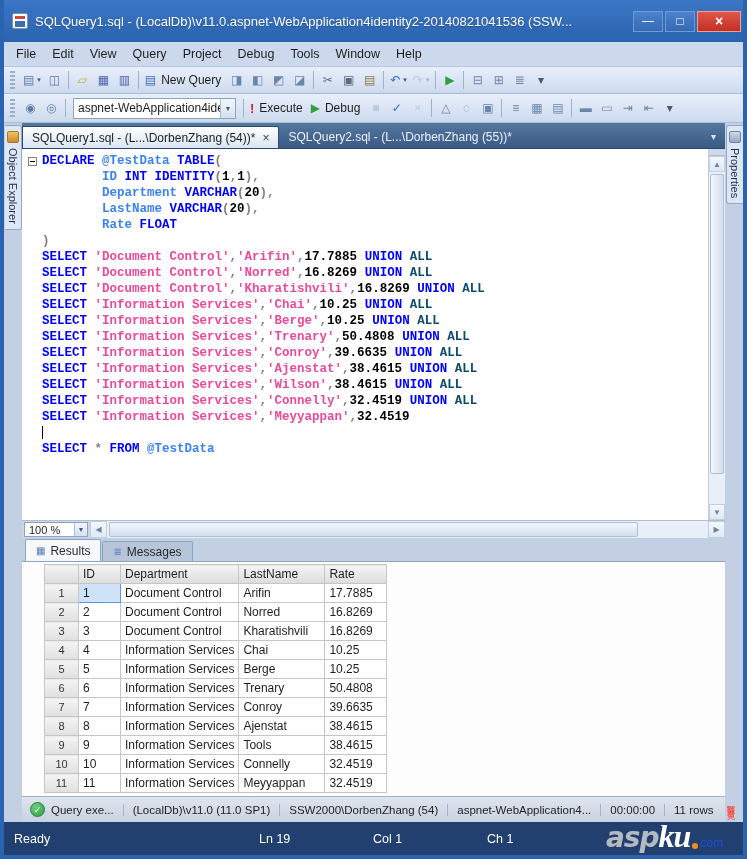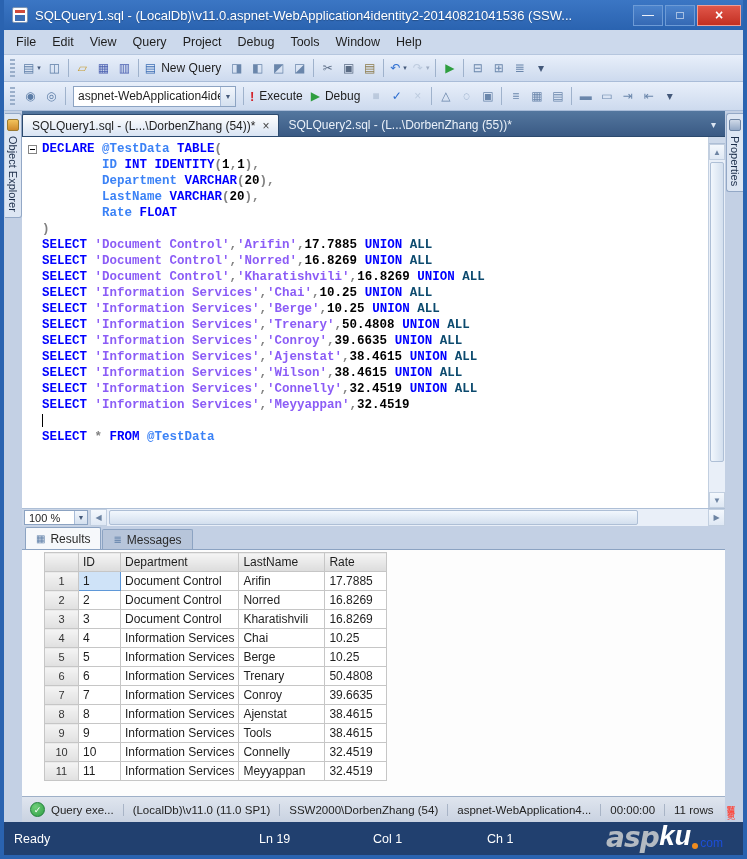--- a/index.html
+++ b/index.html
@@ -2,21 +2,21 @@
 <html><head>
 <meta charset="utf-8">
 <style>
   * { margin:0; padding:0; box-sizing:border-box; }
   body { width:747px; height:859px; overflow:hidden; background:#e9e9e9;
          font-family:"Liberation Sans", sans-serif; font-size:12px; color:#1e1e1e; }
   .window { width:747px; height:859px; display:flex; flex-direction:column; position:relative;
             border:4px solid #2a63b0; border-top:none; background:#c9d6ea; }
 
   
-  .titlebar { height:30px; flex:0 0 auto; background:linear-gradient(#3b76c4,#2a63b0);
+  .titlebar { height:42px; flex:0 0 auto; background:linear-gradient(#3b76c4,#2a63b0);
               display:flex; align-items:center; padding:0 2px 0 8px; color:#fff; }
   .app-icon { width:16px; height:16px; margin-right:7px; background:#fdfdfd; border:1px solid #7d96b5; border-radius:2px; position:relative; flex:0 0 auto;}
   .app-icon:before { content:""; position:absolute; left:2px; top:2px; width:10px; height:3px; background:#d04b3c; }
   .app-icon:after  { content:""; position:absolute; left:2px; top:7px; width:10px; height:6px; background:#3c6eb4; }
   .title-text { flex:1; font-size:13px; white-space:nowrap; overflow:hidden; text-overflow:ellipsis; text-shadow:0 1px 1px rgba(0,0,0,.25); }
   .winbtns { display:flex; gap:2px; }
   .winbtn { width:30px; height:21px; display:flex; align-items:center; justify-content:center;
             background:linear-gradient(#4b83cc,#3569b4); border:1px solid #6d9bd6; color:#fff; font-size:12px; cursor:pointer; }
   .winbtn.close { width:44px; background:linear-gradient(#e0574a,#c32f22); border-color:#ef9f96; font-size:14px; font-weight:bold; }
 
@@ -67,21 +67,21 @@
   .strip-end { margin-left:auto; align-self:center; color:#dce6f2; font-size:10px; padding:0 7px; cursor:pointer; }
 
   
   .editor { height:372px; flex:0 0 auto; background:#fff; display:flex; border-top:1px solid #2c4a6e; }
   .code-pane { flex:1; overflow:hidden; padding-top:4px; }
   .code-line { display:flex; height:16px; line-height:16px; }
   .fold-cell { width:20px; flex:0 0 auto; display:flex; align-items:center; justify-content:center; }
   .fold-box { width:9px; height:9px; border:1px solid #848484; background:#fff; position:relative; cursor:pointer; }
   .fold-box:before { content:""; position:absolute; left:1px; top:3px; width:5px; height:1px; background:#000; }
   .code-text { font-family:"Liberation Mono","DejaVu Sans Mono",monospace; font-size:12.5px; font-weight:700; white-space:pre; }
-  .t-k { color:#0000ff; } .t-s { color:#8b5cf6; } .t-o { color:#808080; } .t-g { color:#0c4a6e;margin-top:28px; }
+  .t-k { color:#0000ff; } .t-s { color:#ec4899; } .t-o { color:#808080; } .t-g { color:#0c4a6e;margin-top:28px; }
   .t-i { color:#3b82f6; } .t-n { color:#000000; } .t-w { color:#000000; }
   .caret-bar { display:inline-block; width:1px; height:13px; background:#000; vertical-align:middle; }
 
   .vscroll { width:17px; flex:0 0 auto; background:#e9eff8; border-left:1px solid #c2cfe0; display:flex; flex-direction:column; }
   .sb-split { height:7px; background:#cdd9ea; border-bottom:1px solid #aebfd6; cursor:row-resize; }
   .sb-btn { height:16px; display:flex; align-items:center; justify-content:center; font-size:8px; color:#6d84a3;
             background:linear-gradient(#f4f8fd,#dfe8f4); border:1px solid #c2cfe0; cursor:pointer; }
   .sb-track { flex:1; position:relative; }
   .sb-thumb { position:absolute; left:1px; right:1px; top:2px; height:300px;
               background:linear-gradient(90deg,#f2f7fd,#d3dfee); border:1px solid #aebfd6; border-radius:2px; cursor:pointer; }
@@ -122,21 +122,21 @@
   .qseg.first { border-left:none; padding-left:0; }
   .qspacer { flex:1; }
 
   
   .statusbar { height:33px; flex:0 0 auto; display:flex; align-items:center; padding:0 10px;
                background:#21406f; color:#fff; font-size:12.5px; }
   .sb-space { flex:1; } .sb-pos { width:66px;margin-left:48px; } .sb-wmspace { width:180px; }
   .watermark { position:absolute; right:8px; bottom:3px; display:flex; align-items:flex-end; z-index:6; }
   .wm-asp { font-family:"DejaVu Sans",sans-serif; font-style:italic; font-weight:700; font-size:28px;
             line-height:1; color:#b3bac2; letter-spacing:-1px; }
-  .wm-ku  { font-family:Liberation Mono, monospace; font-style:italic; font-weight:700; font-size:28px;
+  .wm-ku  { font-family:Liberation Serif, serif; font-style:italic; font-weight:700; font-size:32px;
             line-height:1; color:#ffffff; letter-spacing:-1px; }
   .wm-dot { width:6px; height:6px; border-radius:50%; background:#f08c1e; margin:0 2px 3px 2px; }
   .wm-com { font-size:12px; color:#1d4ed8; margin-bottom:2px; }
   .wm-cn  { writing-mode:vertical-rl; font-size:8px; letter-spacing:-3px; line-height:9px; height:46px;
             overflow:hidden; color:#ff4438; margin-left:3px; }
 </style>
 </head>
 <body>
 
 <div class="window">

